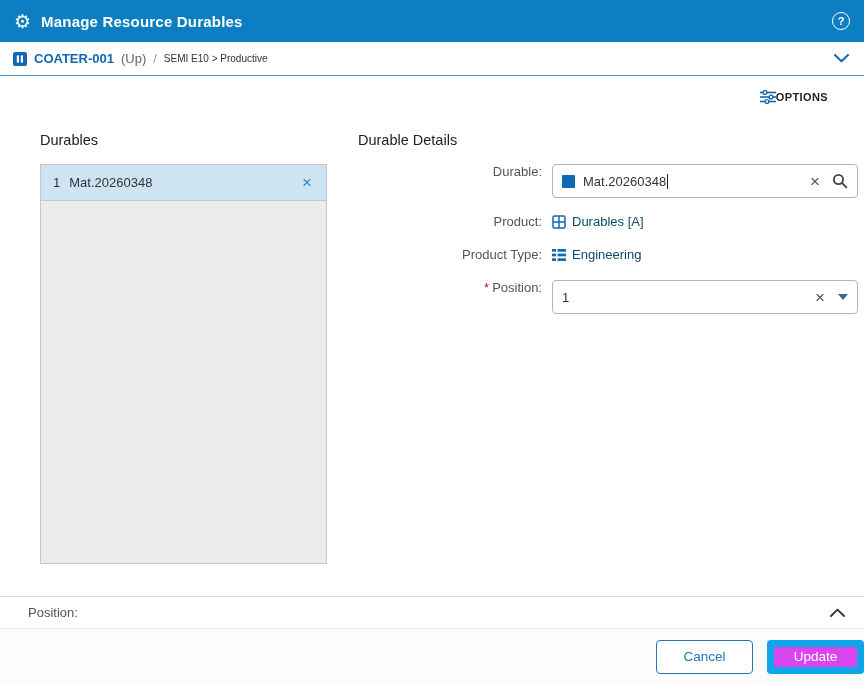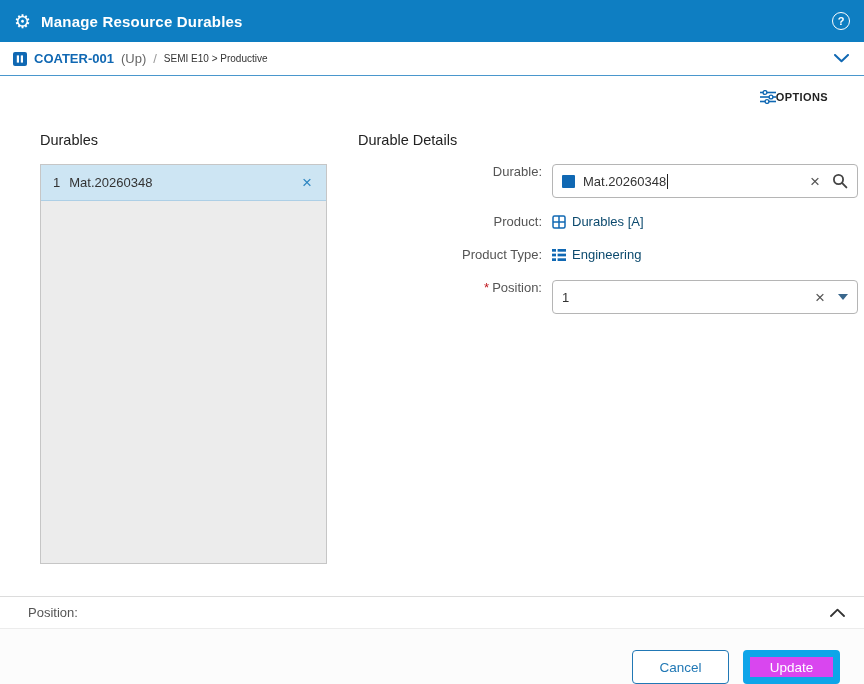--- a/index.html
+++ b/index.html
@@ -52,21 +52,21 @@
 
   .row-value { display:flex; align-items:center; gap:6px; font-size:13px; color:#0c4a6e; cursor:pointer; }
 
   .dd-caret { width:0; height:0; border-left:5px solid transparent; border-right:5px solid transparent; border-top:6px solid #3a678c; margin-left:6px; cursor:pointer; }
 
   
   .comments-bar { flex:0 0 32px; border-top:1px solid #dcdcdc; display:flex; align-items:center; padding:0 16px 0 28px; font-size:13px; color:#555; background:#fff; }
   .comments-chevron { margin-left:auto; display:flex; align-items:center; cursor:pointer; padding:3px; }
 
   
-  .footer { flex:0 0 56px; background:#fcfcfc; border-top:1px solid #ececec; display:flex; align-items:flex-end; justify-content:flex-end; gap:14px; padding-right:24px; }
+  .footer { flex:0 0 56px; background:#fcfcfc; border-top:1px solid #ececec; display:flex; align-items:center; justify-content:flex-end; gap:14px; }
   .btn { height:34px; min-width:97px; padding:0 18px; border-radius:4px; font-size:13.5px; display:flex; align-items:center; justify-content:center; cursor:pointer; font-family:"Liberation Sans",sans-serif; }
   .btn-cancel { background:#fff; border:1px solid #2178b5; color:#2178b5; }
   .btn-update { background:#d946ef; border:7px solid #0ea5e9; color:#fff; }
 </style>
 </head>
 <body>
 
 <div class="page">
 
   <div class="header">

